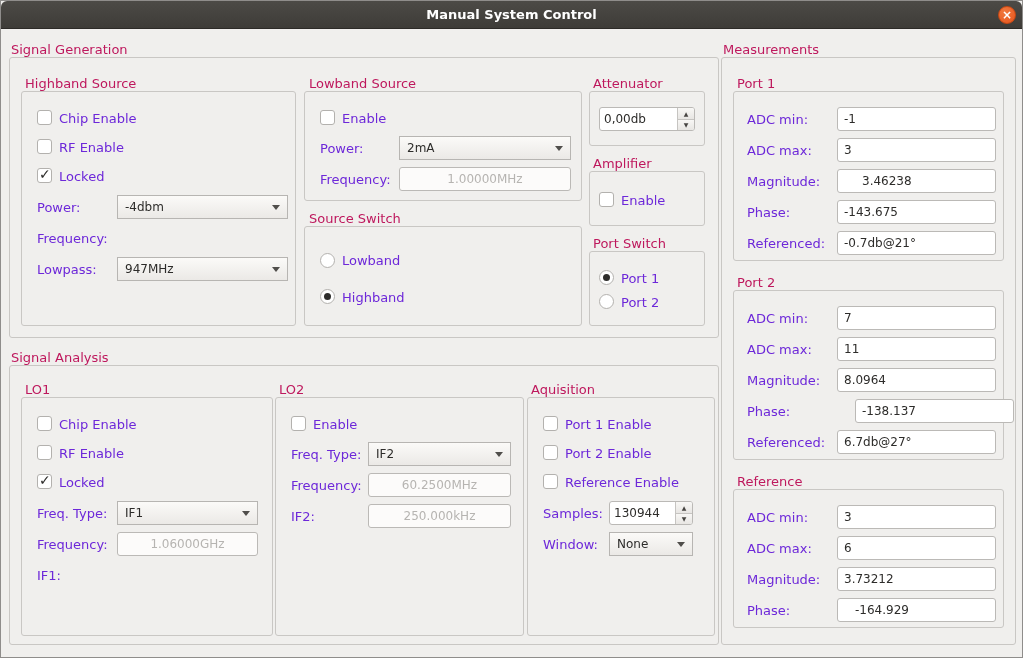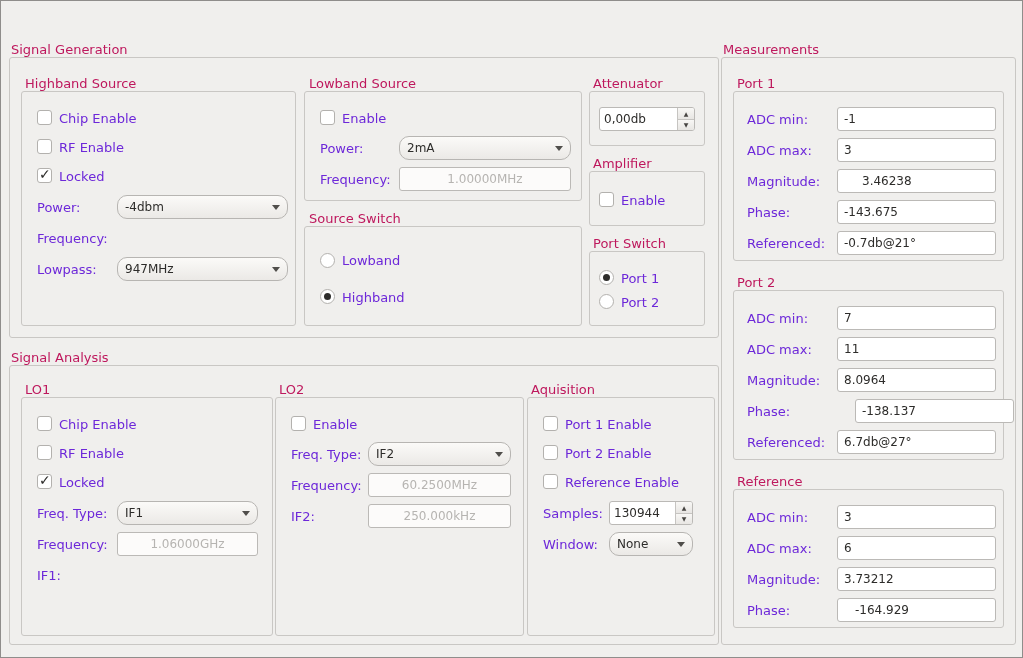--- a/index.html
+++ b/index.html
@@ -30,21 +30,21 @@
     border:1px solid #b3b1ae; border-radius:50%; cursor:pointer; }
   .radio.selected::after { content:""; position:absolute; left:3px; top:3px; width:7px; height:7px;
     border-radius:50%; background:#2e2d2b; }
 
   .field { position:absolute; height:24px; background:#ffffff; border:1px solid #bbb9b6;
     border-radius:3px; font-family:"DejaVu Sans","Liberation Sans",sans-serif; font-size:12px;
     color:#2d2c2a; padding:0 6px; outline:none; }
   .field:disabled { background:#fcfbfa; color:#b6b4b1; text-align:center; }
 
   .combo { position:absolute; height:24px; background:linear-gradient(#fbfaf8,#ebe9e6);
-    border:1px solid #b7b5b2; border-radius:10px; display:flex; align-items:center;
+    border:1px solid #b7b5b2; border-radius:0; display:flex; align-items:center;
     padding:0 20px 0 7px; font-size:12px; color:#2d2c2a; cursor:pointer; }
   .combo-text { white-space:nowrap; overflow:hidden; }
   .combo-arrow { position:absolute; right:7px; top:9px; width:0; height:0;
     border-left:4px solid transparent; border-right:4px solid transparent;
     border-top:5px solid #504e4b; }
 
   .spinbox { position:absolute; height:24px; background:#fff; border:1px solid #bbb9b6;
     border-radius:3px; display:flex; overflow:hidden; }
   .spin-input { flex:1; min-width:0; border:none; background:transparent; outline:none;
     font-family:"DejaVu Sans","Liberation Sans",sans-serif; font-size:12px; color:#2d2c2a; padding:0 4px; }
@@ -53,20 +53,26 @@
     display:flex; align-items:center; justify-content:center; cursor:pointer; color:#464441; }
   .spin-up { border-bottom:1px solid #c6c4c1; }
   .spin-up::after { content:"▲"; font-size:6px; }
   .spin-down::after { content:"▼"; font-size:6px; }
 </style>
 </head>
 <body>
 
 <div class="window">
 
+  <div class="titlebar">
+    <span class="title">Manual System Control</span>
+    <span class="close-btn">
+        <span class="close-x">×</span>
+      </span>
+  </div>
 
   <span class="gb-title" style="left:10px;top:41px">Signal Generation</span>
   <div class="frame" style="left:8px;top:56px;width:710px;height:281px"></div>
 
   <span class="gb-title" style="left:24px;top:75px">Highband Source</span>
   <div class="frame" style="left:20px;top:90px;width:275px;height:235px"></div>
 
   <span class="checkbox" style="left:36px;top:109px"></span>
   <span class="label" style="left:58px;top:110px">Chip Enable</span>
 

